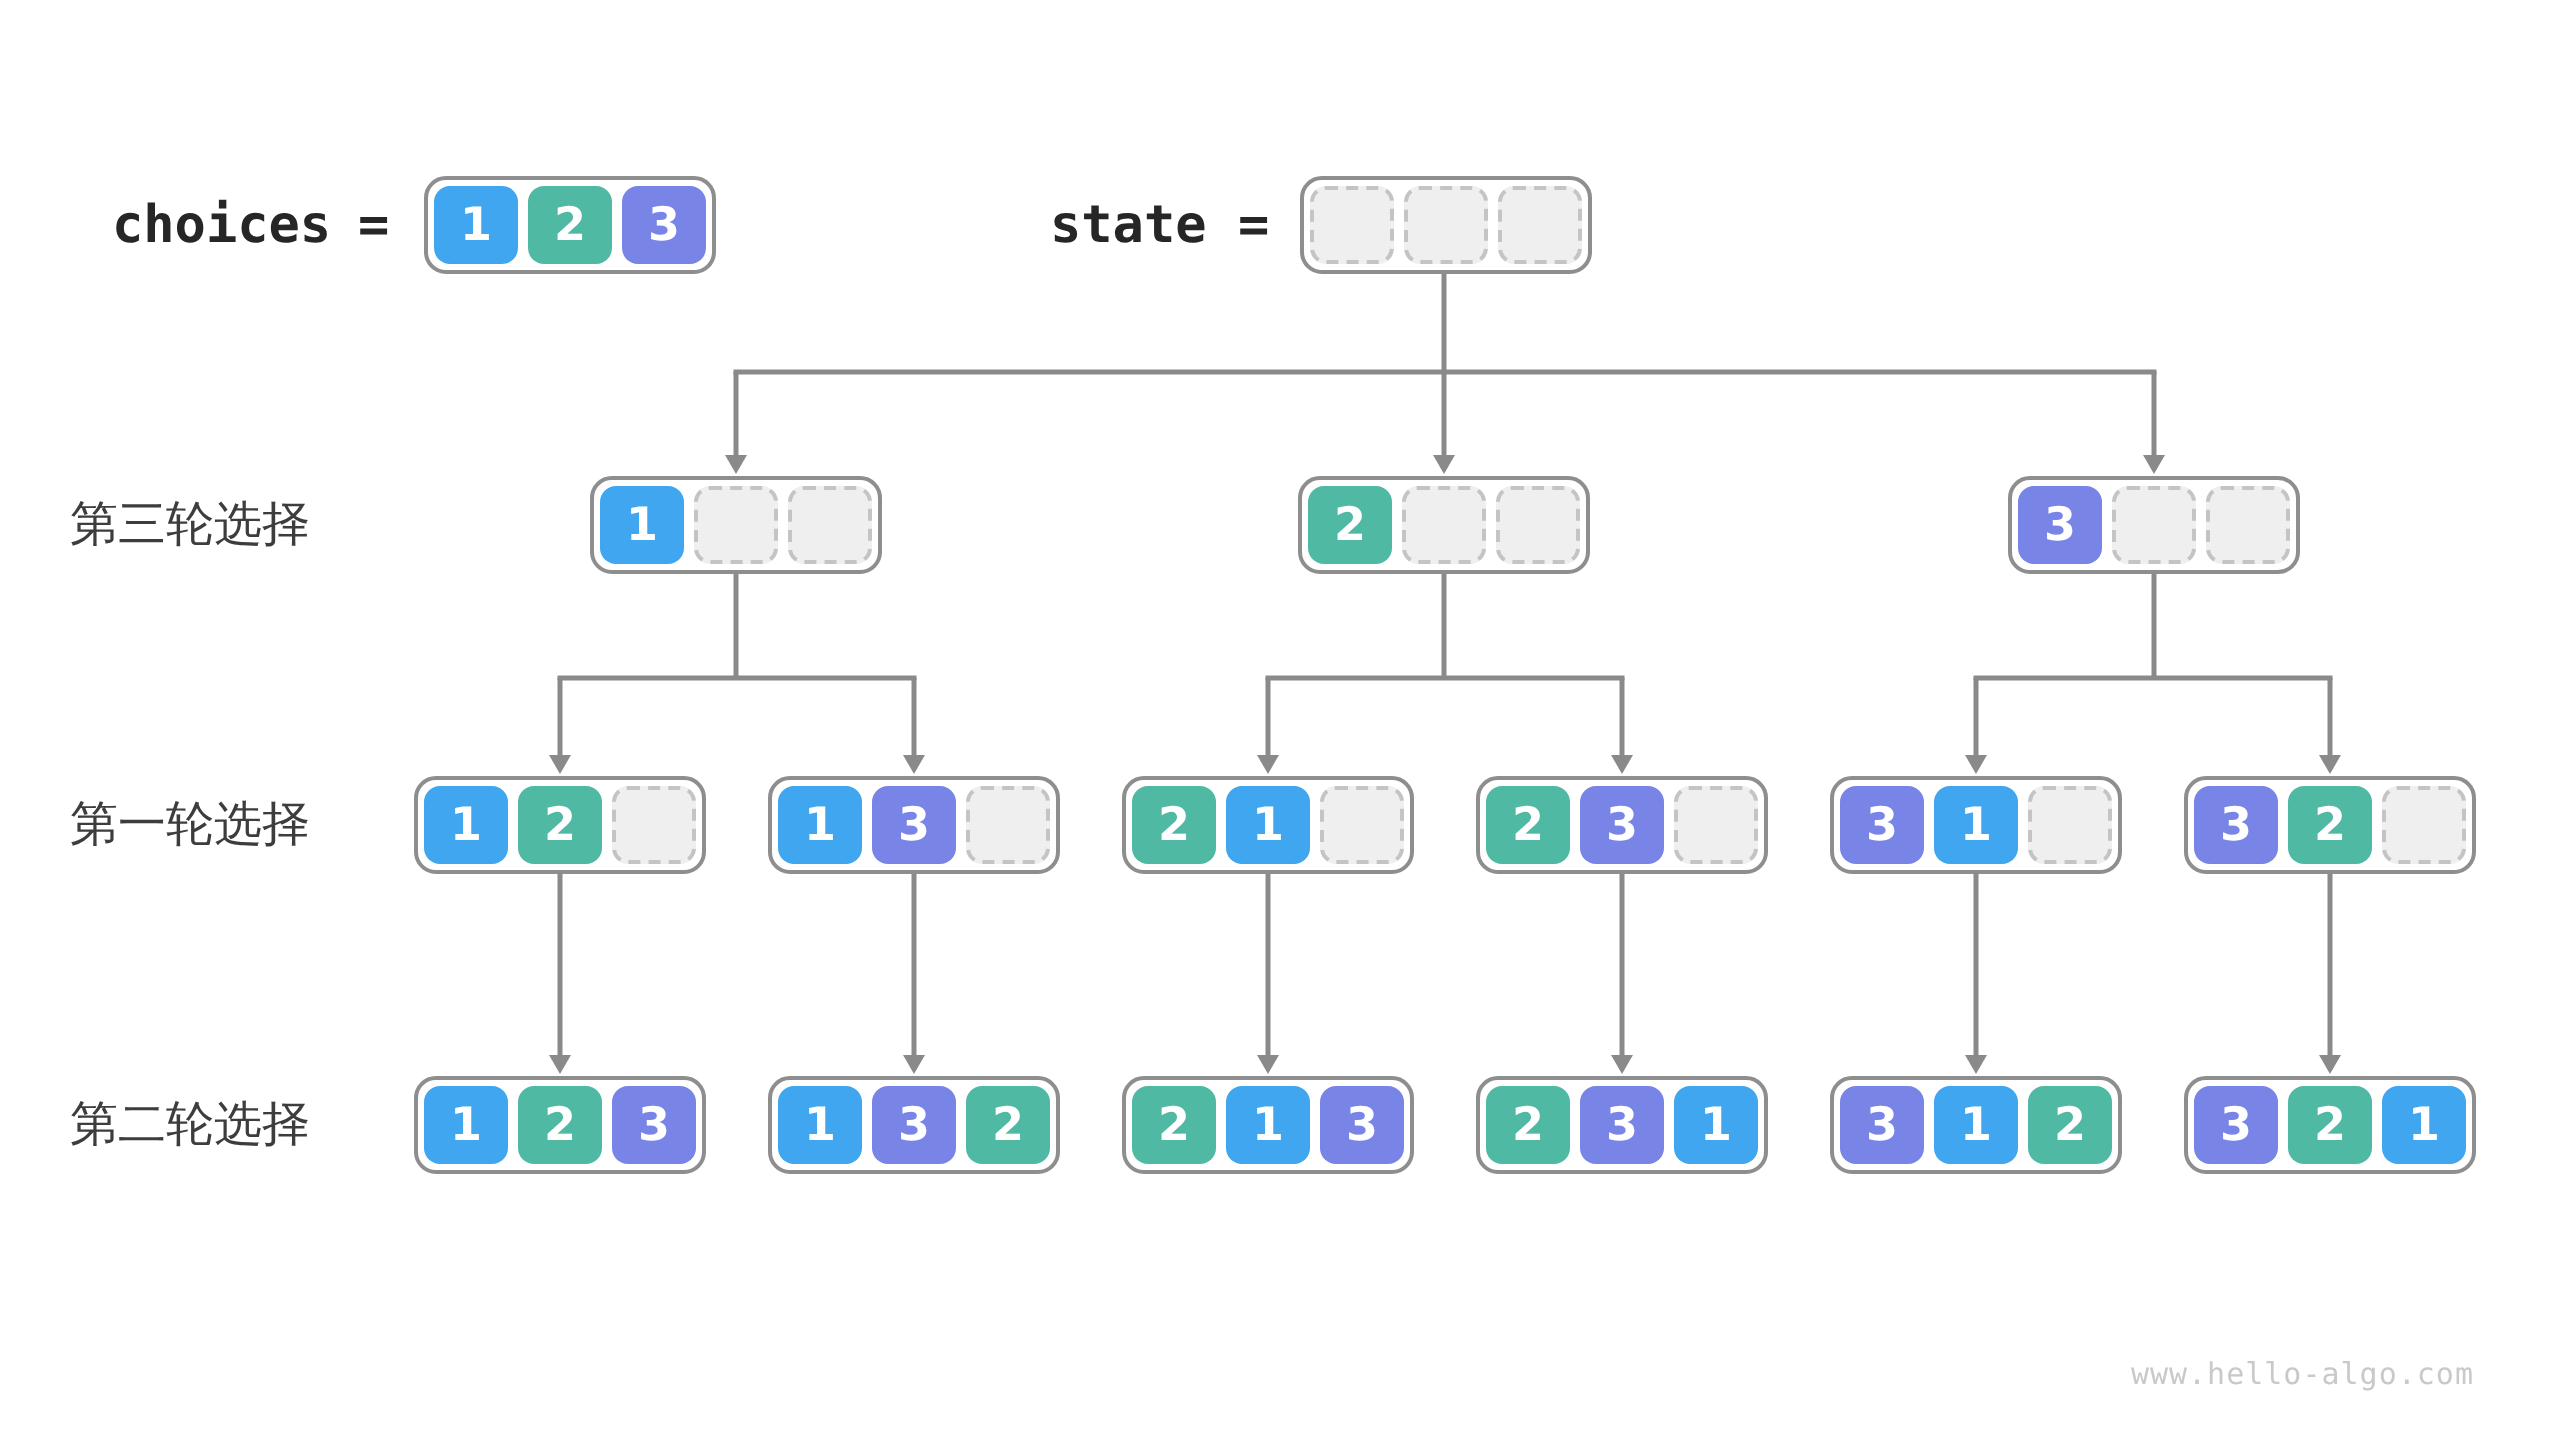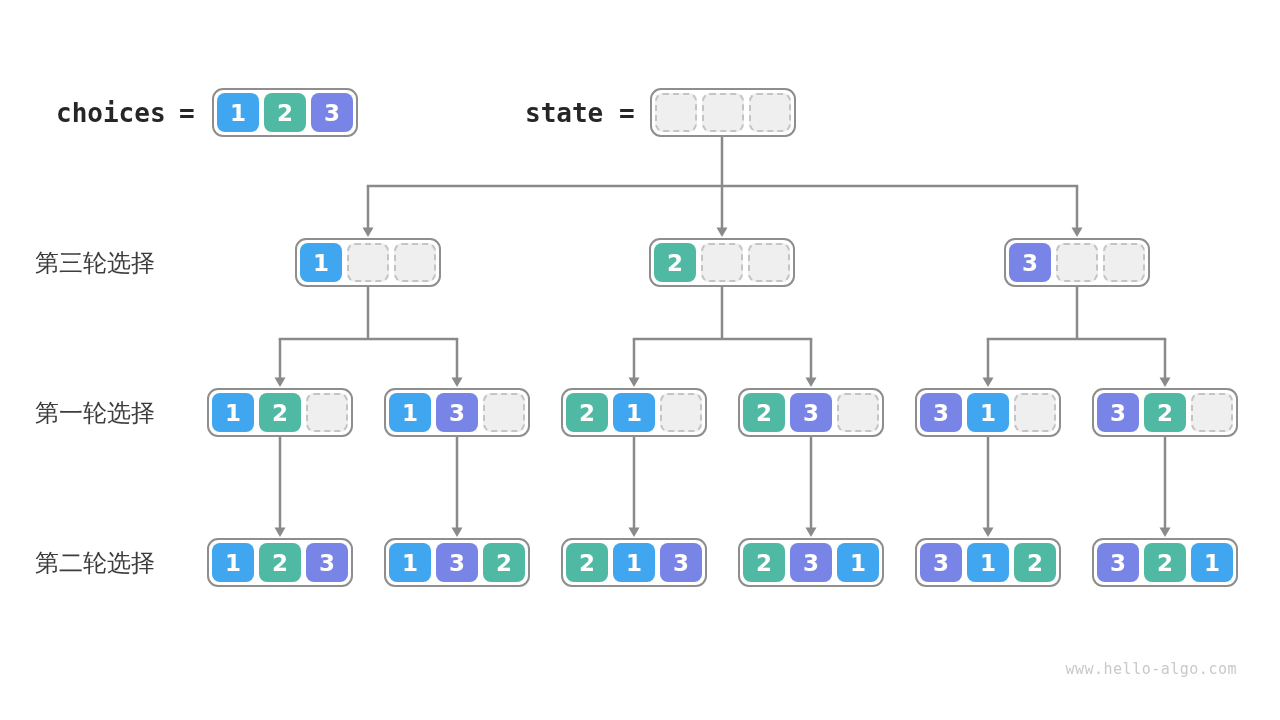--- a/index.html
+++ b/index.html
@@ -28,21 +28,21 @@
     background:var(--empty-bg);
     border:2px dashed var(--empty-border);
   }
   .rowlab{
     position:absolute;left:35px;line-height:30px;
     font-size:24px;font-weight:500;color:var(--row-label);
     white-space:nowrap;
   }
   #edges{position:absolute;left:0;top:0;pointer-events:none;}
   .watermark{
-    position:absolute;right:43px;top:660px;
+    position:absolute;right:43px;top:678px;
     font-family:"DejaVu Sans Mono","Liberation Mono",monospace;
     font-size:15px;color:var(--watermark);letter-spacing:0.5px;
   }
 </style>
 </head>
 <body>
 
 <div id="canvas" style="--header-text: #262626; --node-border: #8E8E8E; --empty-bg: #EFEFEF; --empty-border: #C4C4C4; --row-label: #3D3D3D; --watermark: #C9C9C9;">
   <svg id="edges" width="1280" height="720">
       <line x1="722" y1="136" x2="722" y2="186" stroke="#8A8A8A" stroke-width="2.5"></line>

